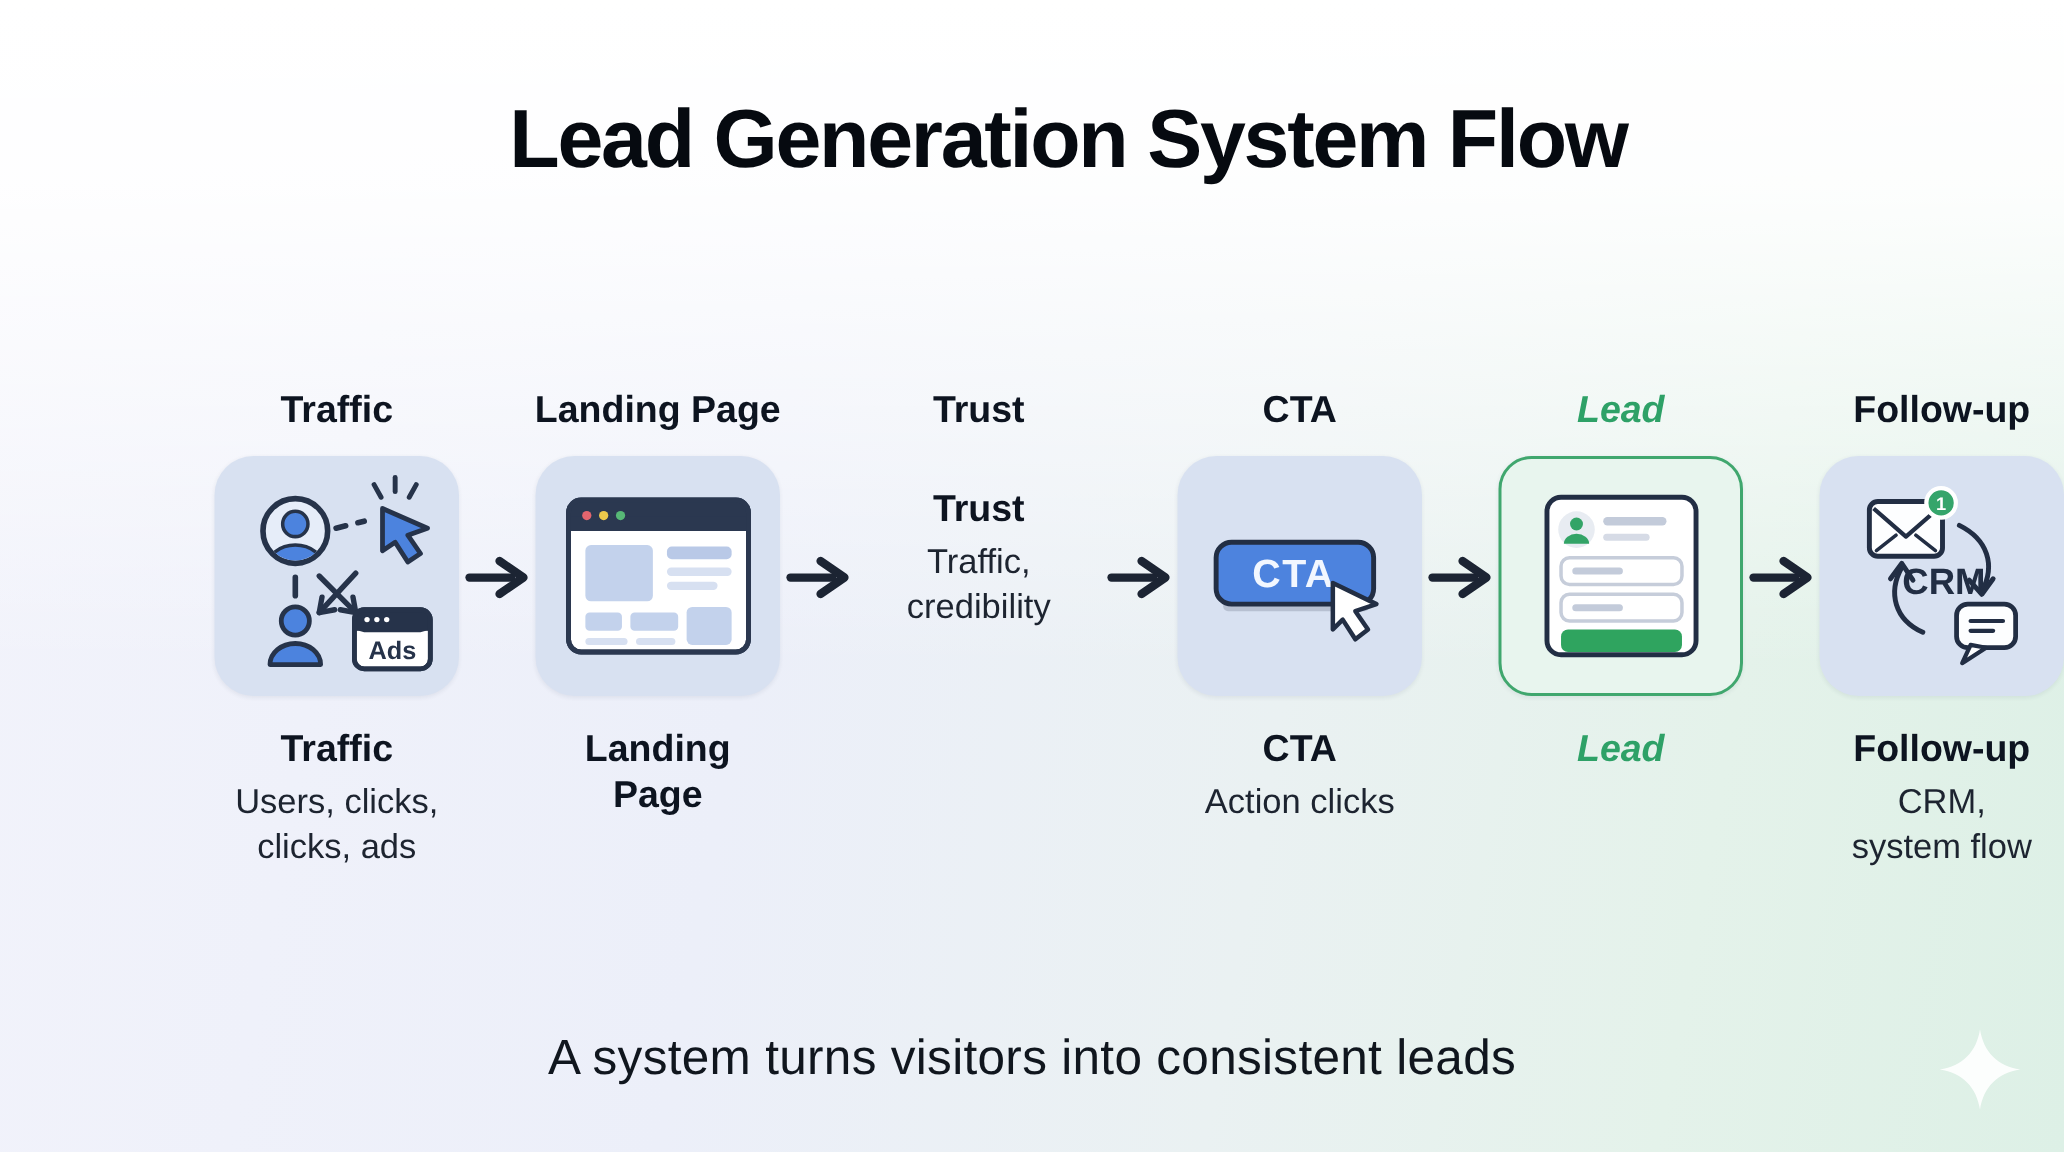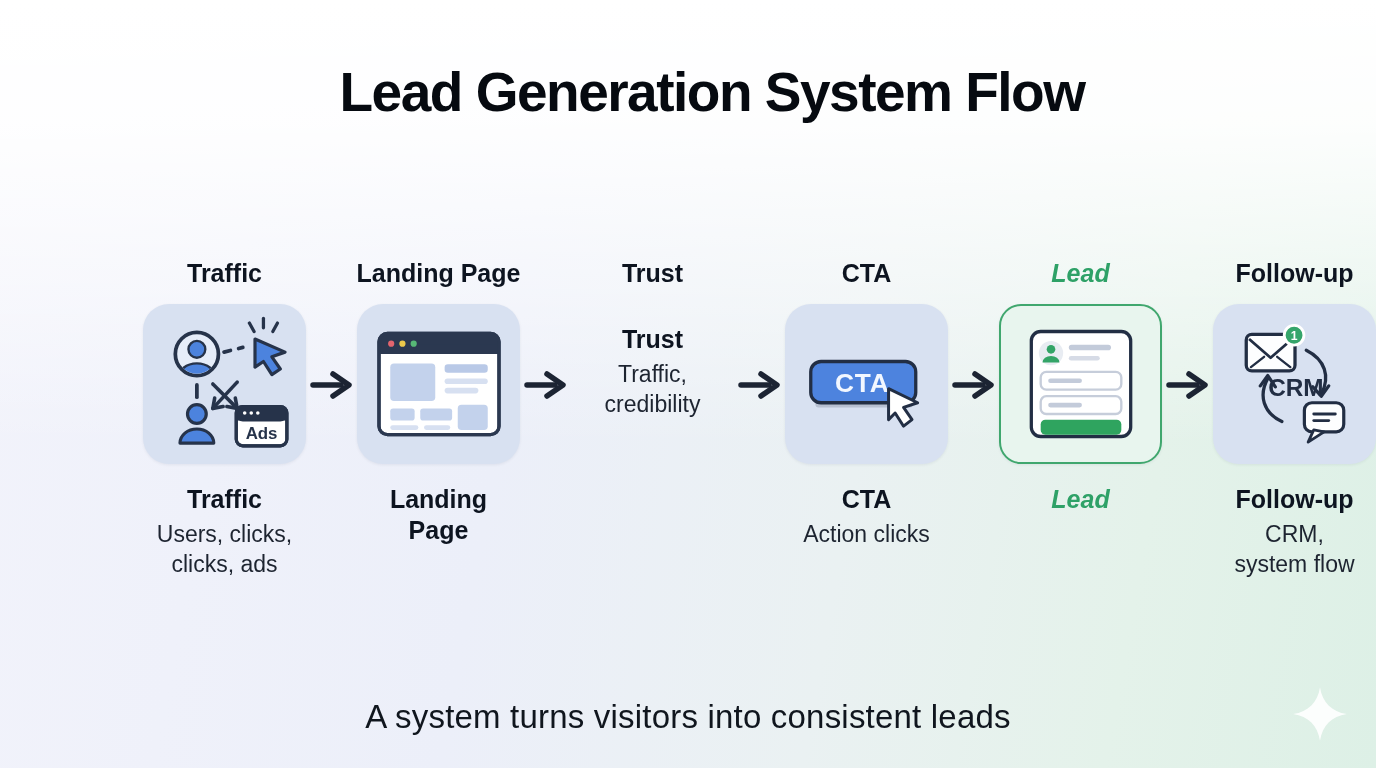--- a/index.html
+++ b/index.html
@@ -31,21 +31,21 @@
     width:230px;margin:20px -34px 0;text-align:center;
     font-size:25px;font-weight:bold;color:#0d1420;line-height:31px;white-space:pre-line;
   }
   .b-sub{
     width:230px;margin:4px -34px 0;text-align:center;
     font-size:23px;color:#1d2430;line-height:30px;white-space:pre-line;
   }
   .arrow{flex:0 0 auto;width:51px;margin-top:112px;display:flex;justify-content:center;}
   .tagline{
     position:absolute;top:686px;left:0;width:100%;text-align:center;
-    font-size:33px;color:#10161e;letter-spacing:.2px;margin-top:12px;
+    font-size:33px;color:#10161e;letter-spacing:.2px;
   }
   .sparkle{position:absolute;right:28px;bottom:22px;}
   svg text{font-family:"Liberation Sans","DejaVu Sans",sans-serif;}
 </style>
 </head>
 <body>
 
 <div class="canvas">
 
   <div class="page-title">Lead Generation System Flow</div>

